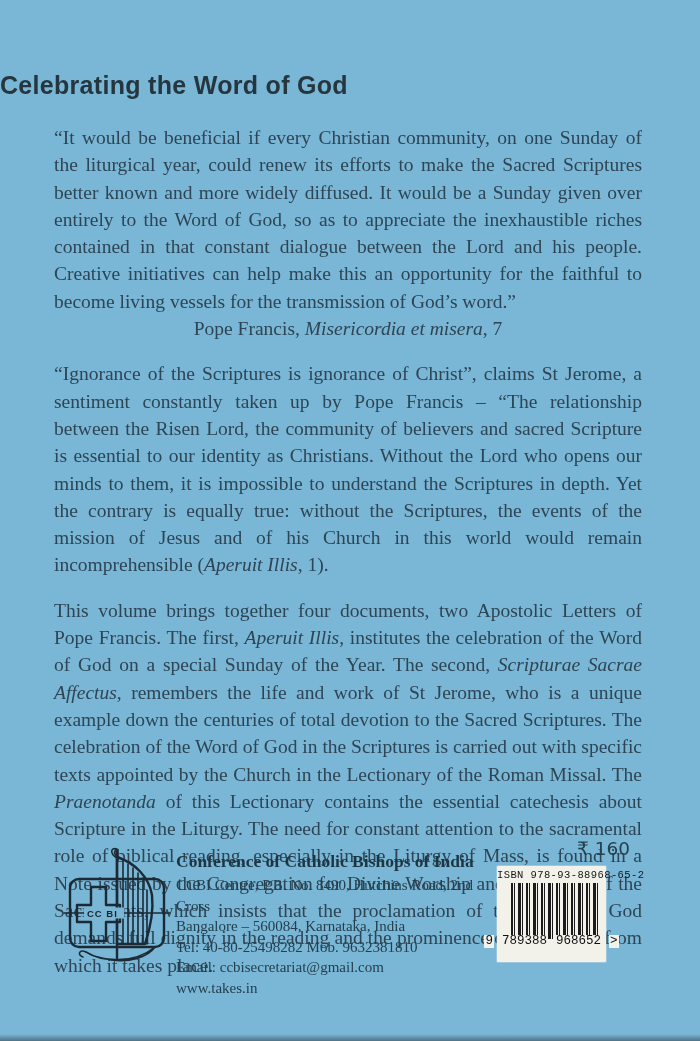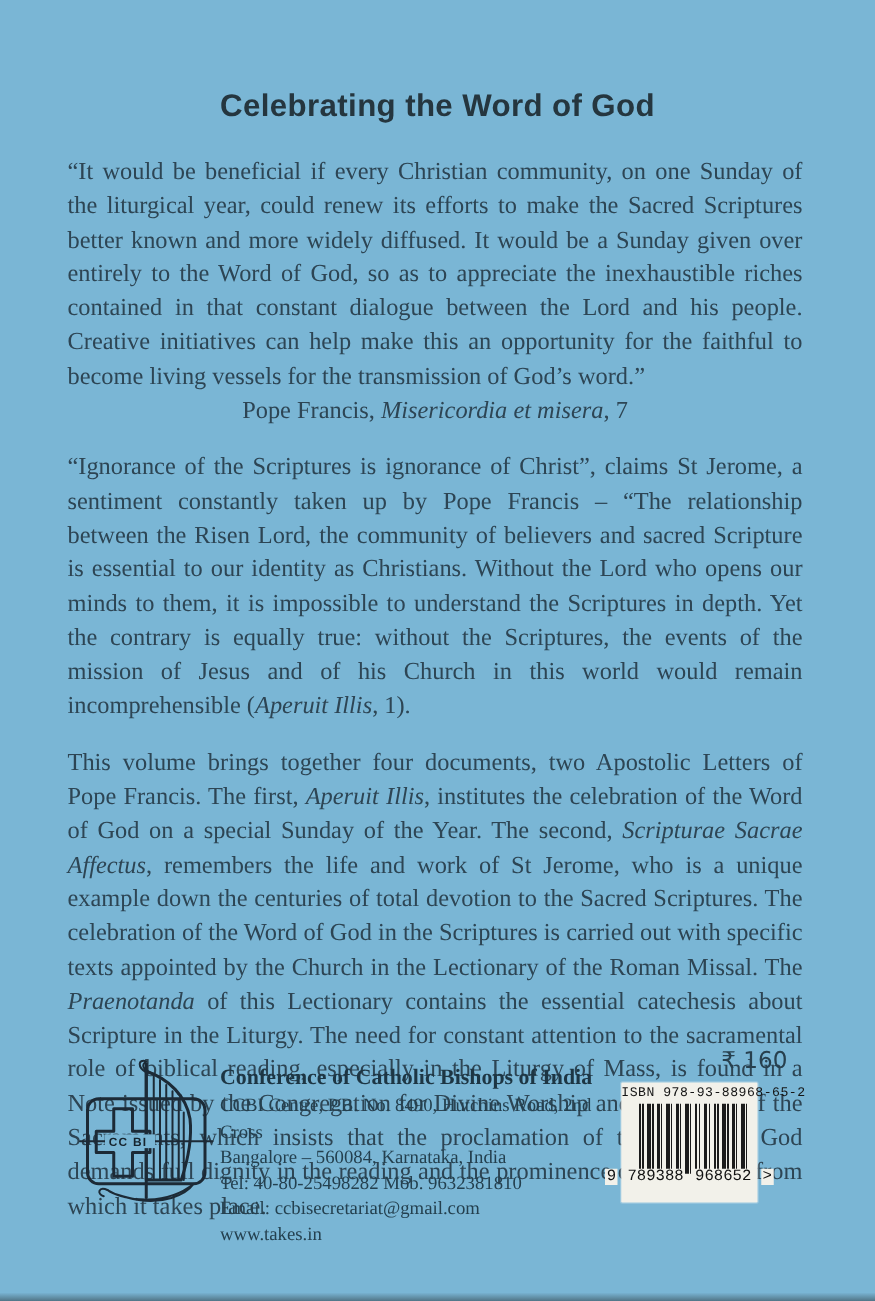--- a/index.html
+++ b/index.html
@@ -6,21 +6,20 @@
   body{
     width:700px;height:1041px;
     background:#7ab6d5;
     position:relative;
     overflow:hidden;
     font-family:"Liberation Serif",serif;
   }
   .cover{position:absolute;inset:0;}
   .title{
     position:absolute;top:54px;left:0;width:100%;
-    text-align:center;
     font-family:"Liberation Sans",sans-serif;
     font-size:25px;font-weight:600;letter-spacing:.3px;
     color:#25363f;
   }
   .bodytext{
     position:absolute;left:54px;top:124px;width:588px;
     color:#2d4554;
     font-size:19.5px;line-height:27.3px;
     text-align:justify;
     text-justify:inter-word;

